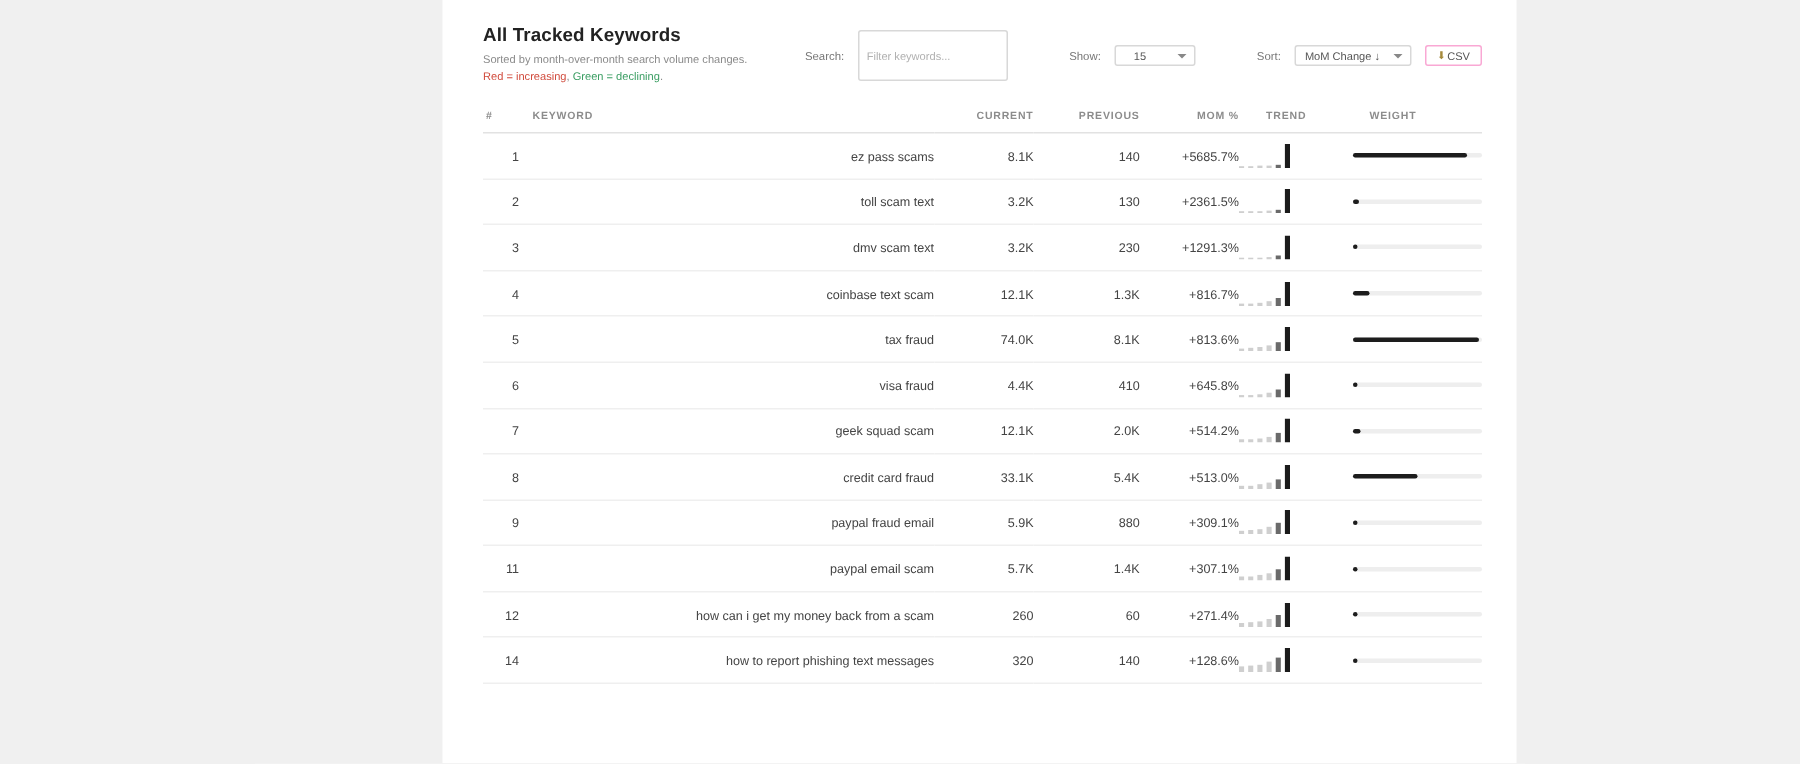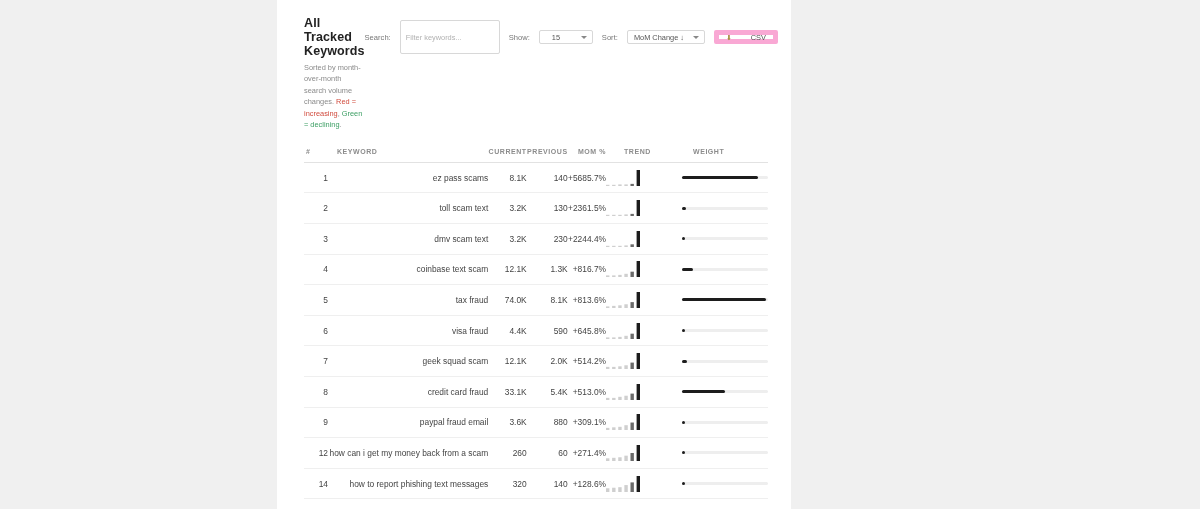--- a/index.html
+++ b/index.html
@@ -10,23 +10,23 @@
   }
   #root {
     position: relative;
     width: 1200px;
     height: 509px;
     overflow: hidden;
     background: #f0f0f0;
   }
   .page {
     position: absolute;
-    left: 277px;
+    left: 295px;
     top: 0;
-    width: 514px;
+    width: 716px;
     height: 509px;
     background: #ffffff;
     box-sizing: border-box;
     overflow: hidden;
   }
   .inner {
     padding: 16px 23px 0 27px;
   }
   .head-row {
     display: flex;
@@ -54,20 +54,21 @@
   .controls {
     display: flex;
     align-items: center;
     gap: 9px;
     padding-top: 4px;
     white-space: nowrap;
   }
   .ctl-label {
     font-size: 7.6px;
     color: #777;
+    margin-left: 32px;
   }
   .filter-input {
     width: 100px;
     height: 14px;
     border: 1px solid #d8d8d8;
     border-radius: 2px;
     background: #fff;
     font-size: 7.4px;
     color: #666;
     padding: 16px 5px;
@@ -95,26 +96,26 @@
     right: 5px;
     top: 50%;
     width: 0; height: 0;
     margin-top: -1px;
     border-left: 3px solid transparent;
     border-right: 3px solid transparent;
     border-top: 3.5px solid #888;
   }
   .csv-btn {
     height: 14px;
-    border: 5px solid #f9a8d4;
+    border: 1px solid #f9a8d4;
     border-radius: 2px;
     background: #fff;
     display: flex;
     align-items: center;
-    gap: 19px;
+    gap: 1px;
     padding: 0 7px;
     box-sizing: border-box;
     font-size: 7.4px;
     color: #555;
   }
   .dl-icon { font-size: 7px; color: #a58a3c; line-height: 1; }
 
   table.kw {
     width: 100%;
     border-collapse: collapse;
@@ -256,21 +257,21 @@
                 <div class="wbar-wrap">
                   <div class="wbar" style="width:5%"></div>
                 </div>
               </td>
             </tr>
             <tr>
               <td class="c-rank">3</td>
               <td class="c-kw">dmv scam text</td>
               <td class="c-cur">3.2K</td>
               <td class="c-prev">230</td>
-              <td class="c-mom">+2244.4%</td>
+              <td class="c-mom">+1291.3%</td>
               <td class="c-trend">
                 <svg class="spark" width="34" height="16" viewBox="0 0 34 16">
                   <rect x="0.00" y="14.80" width="3.4" height="1.20" fill="#cfcfcf"></rect>
                   <rect x="6.12" y="14.80" width="3.4" height="1.20" fill="#cfcfcf"></rect>
                   <rect x="12.24" y="14.80" width="3.4" height="1.20" fill="#cfcfcf"></rect>
                   <rect x="18.36" y="14.40" width="3.4" height="1.60" fill="#cfcfcf"></rect>
                   <rect x="24.48" y="13.33" width="3.4" height="2.67" fill="#6a6a6a"></rect>
                   <rect x="30.60" y="0.00" width="3.4" height="16.00" fill="#1b1b1b"></rect>
                 </svg>
               </td>
@@ -321,21 +322,21 @@
               <td class="c-weight">
                 <div class="wbar-wrap">
                   <div class="wbar" style="width:98%"></div>
                 </div>
               </td>
             </tr>
             <tr>
               <td class="c-rank">6</td>
               <td class="c-kw">visa fraud</td>
               <td class="c-cur">4.4K</td>
-              <td class="c-prev">590</td>
+              <td class="c-prev">410</td>
               <td class="c-mom">+645.8%</td>
               <td class="c-trend">
                 <svg class="spark" width="34" height="16" viewBox="0 0 34 16">
                   <rect x="0.00" y="14.40" width="3.4" height="1.60" fill="#cfcfcf"></rect>
                   <rect x="6.12" y="14.40" width="3.4" height="1.60" fill="#cfcfcf"></rect>
                   <rect x="12.24" y="13.87" width="3.4" height="2.13" fill="#cfcfcf"></rect>
                   <rect x="18.36" y="12.80" width="3.4" height="3.20" fill="#cfcfcf"></rect>
                   <rect x="24.48" y="10.67" width="3.4" height="5.33" fill="#6a6a6a"></rect>
                   <rect x="30.60" y="0.00" width="3.4" height="16.00" fill="#1b1b1b"></rect>
                 </svg>
@@ -386,40 +387,62 @@
               </td>
               <td class="c-weight">
                 <div class="wbar-wrap">
                   <div class="wbar" style="width:50%"></div>
                 </div>
               </td>
             </tr>
             <tr>
               <td class="c-rank">9</td>
               <td class="c-kw">paypal fraud email</td>
-              <td class="c-cur">3.6K</td>
+              <td class="c-cur">5.9K</td>
               <td class="c-prev">880</td>
               <td class="c-mom">+309.1%</td>
               <td class="c-trend">
                 <svg class="spark" width="34" height="16" viewBox="0 0 34 16">
                   <rect x="0.00" y="13.87" width="3.4" height="2.13" fill="#cfcfcf"></rect>
                   <rect x="6.12" y="13.33" width="3.4" height="2.67" fill="#cfcfcf"></rect>
                   <rect x="12.24" y="12.80" width="3.4" height="3.20" fill="#cfcfcf"></rect>
                   <rect x="18.36" y="11.20" width="3.4" height="4.80" fill="#cfcfcf"></rect>
                   <rect x="24.48" y="8.53" width="3.4" height="7.47" fill="#6a6a6a"></rect>
                   <rect x="30.60" y="0.00" width="3.4" height="16.00" fill="#1b1b1b"></rect>
                 </svg>
               </td>
               <td class="c-weight">
                 <div class="wbar-wrap">
                   <div class="wbar" style="width:3%"></div>
                 </div>
               </td>
             </tr>
             <tr>
+              <td class="c-rank">11</td>
+              <td class="c-kw">paypal email scam</td>
+              <td class="c-cur">5.7K</td>
+              <td class="c-prev">1.4K</td>
+              <td class="c-mom">+307.1%</td>
+              <td class="c-trend">
+                <svg class="spark" width="34" height="16" viewBox="0 0 34 16">
+                  <rect x="0.00" y="13.33" width="3.4" height="2.67" fill="#cfcfcf"></rect>
+                  <rect x="6.12" y="13.33" width="3.4" height="2.67" fill="#cfcfcf"></rect>
+                  <rect x="12.24" y="12.27" width="3.4" height="3.73" fill="#cfcfcf"></rect>
+                  <rect x="18.36" y="11.20" width="3.4" height="4.80" fill="#cfcfcf"></rect>
+                  <rect x="24.48" y="8.53" width="3.4" height="7.47" fill="#6a6a6a"></rect>
+                  <rect x="30.60" y="0.00" width="3.4" height="16.00" fill="#1b1b1b"></rect>
+                </svg>
+              </td>
+              <td class="c-weight">
+                <div class="wbar-wrap">
+                  <div class="wbar" style="width:4%"></div>
+                </div>
+              </td>
+            </tr>
+            <tr>
               <td class="c-rank">12</td>
               <td class="c-kw">how can i get my money back from a scam</td>
               <td class="c-cur">260</td>
               <td class="c-prev">60</td>
               <td class="c-mom">+271.4%</td>
               <td class="c-trend">
                 <svg class="spark" width="34" height="16" viewBox="0 0 34 16">
                   <rect x="0.00" y="13.33" width="3.4" height="2.67" fill="#cfcfcf"></rect>
                   <rect x="6.12" y="12.80" width="3.4" height="3.20" fill="#cfcfcf"></rect>
                   <rect x="12.24" y="12.27" width="3.4" height="3.73" fill="#cfcfcf"></rect>

